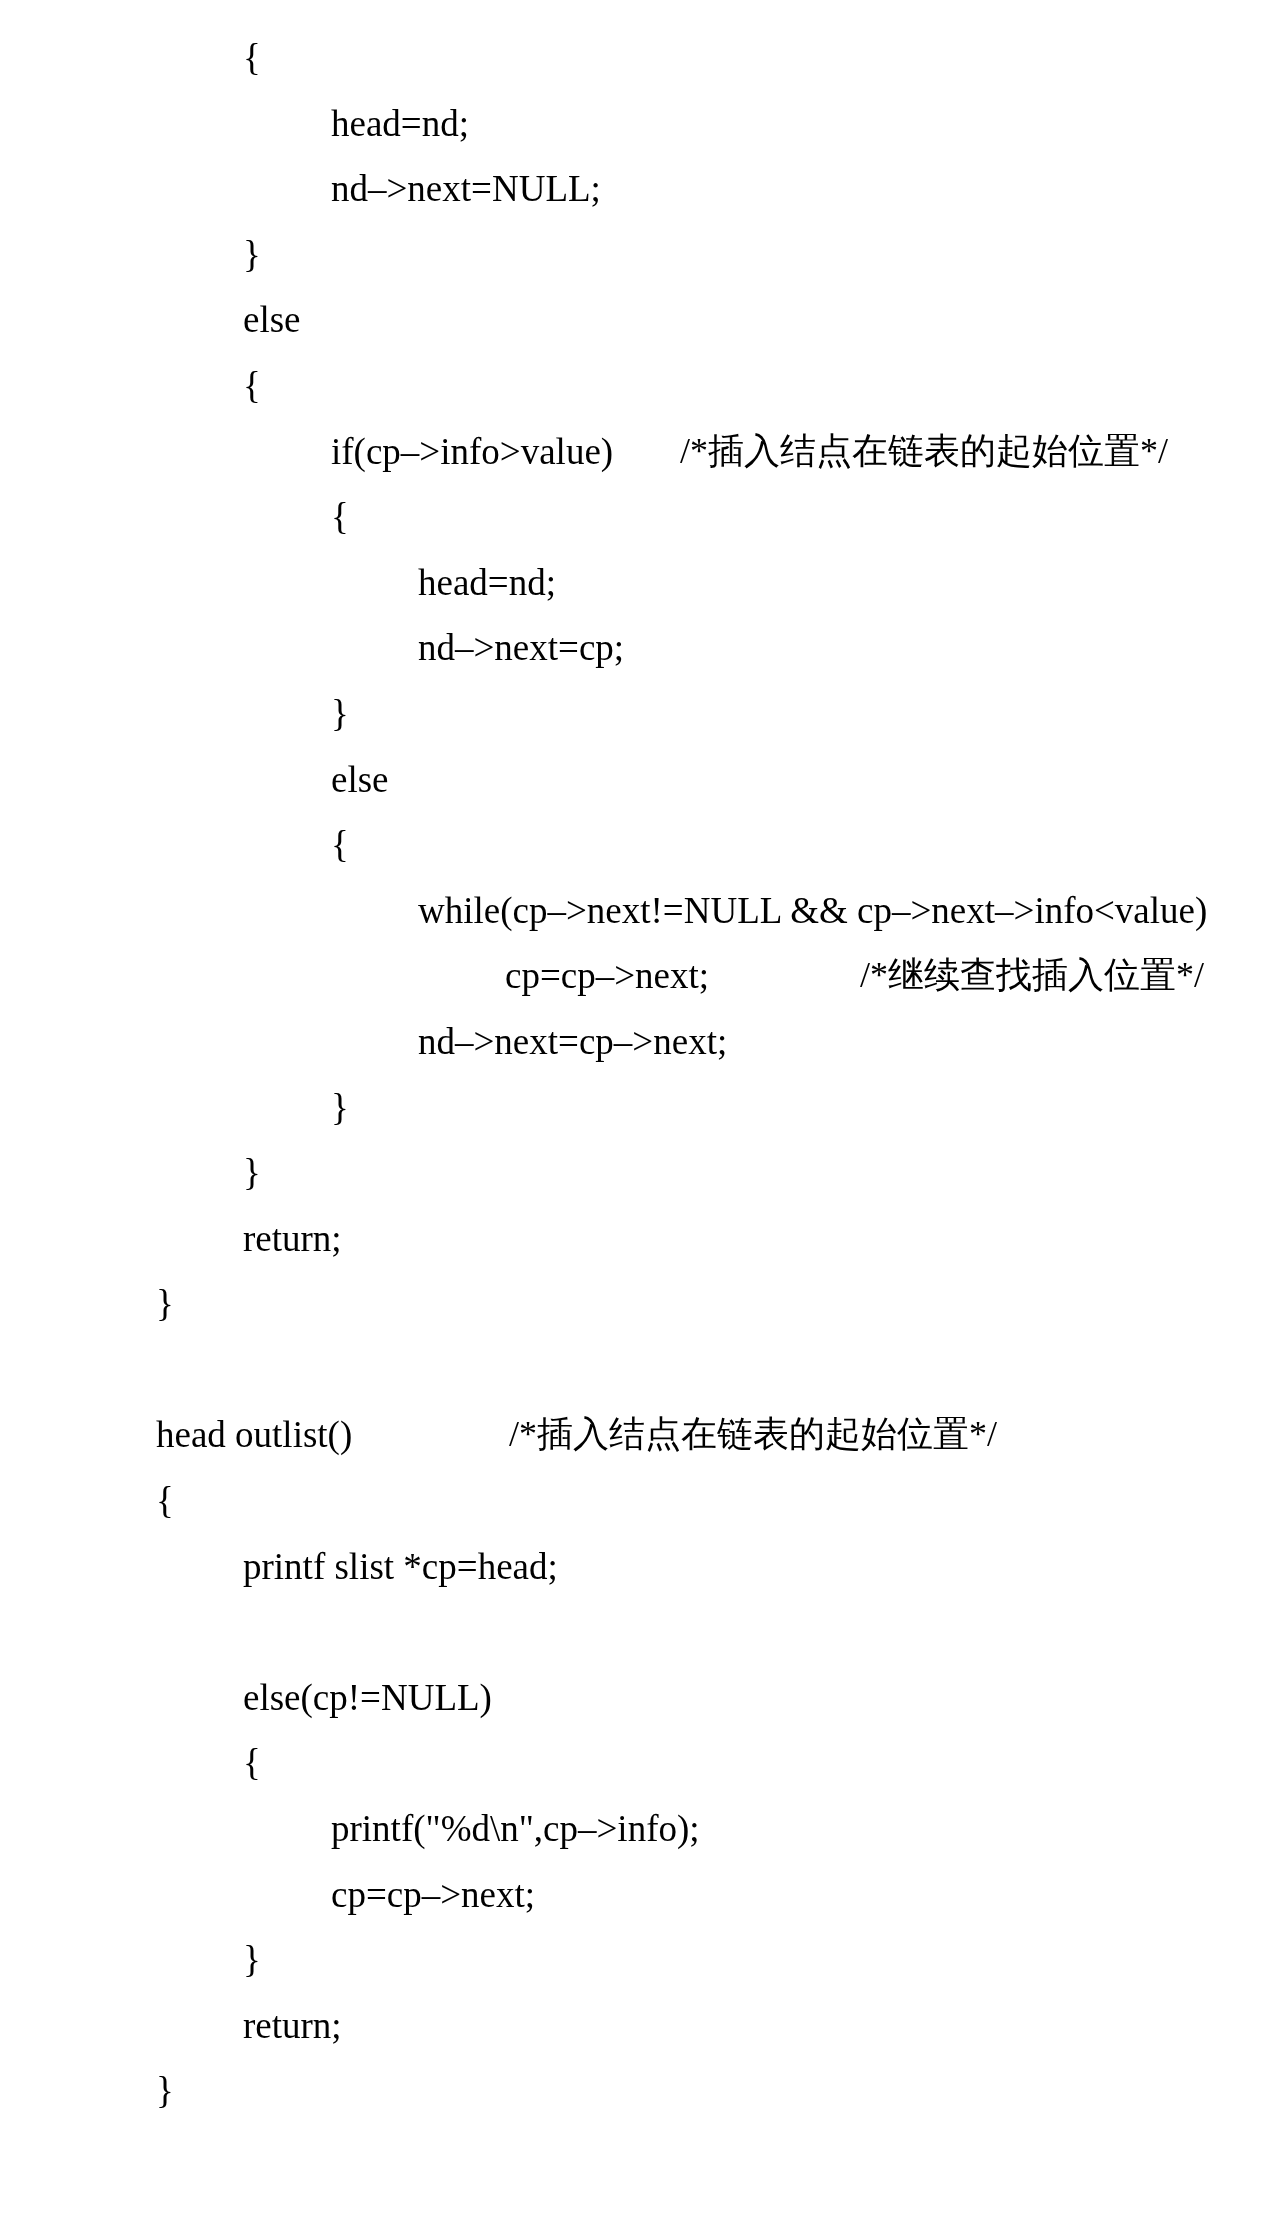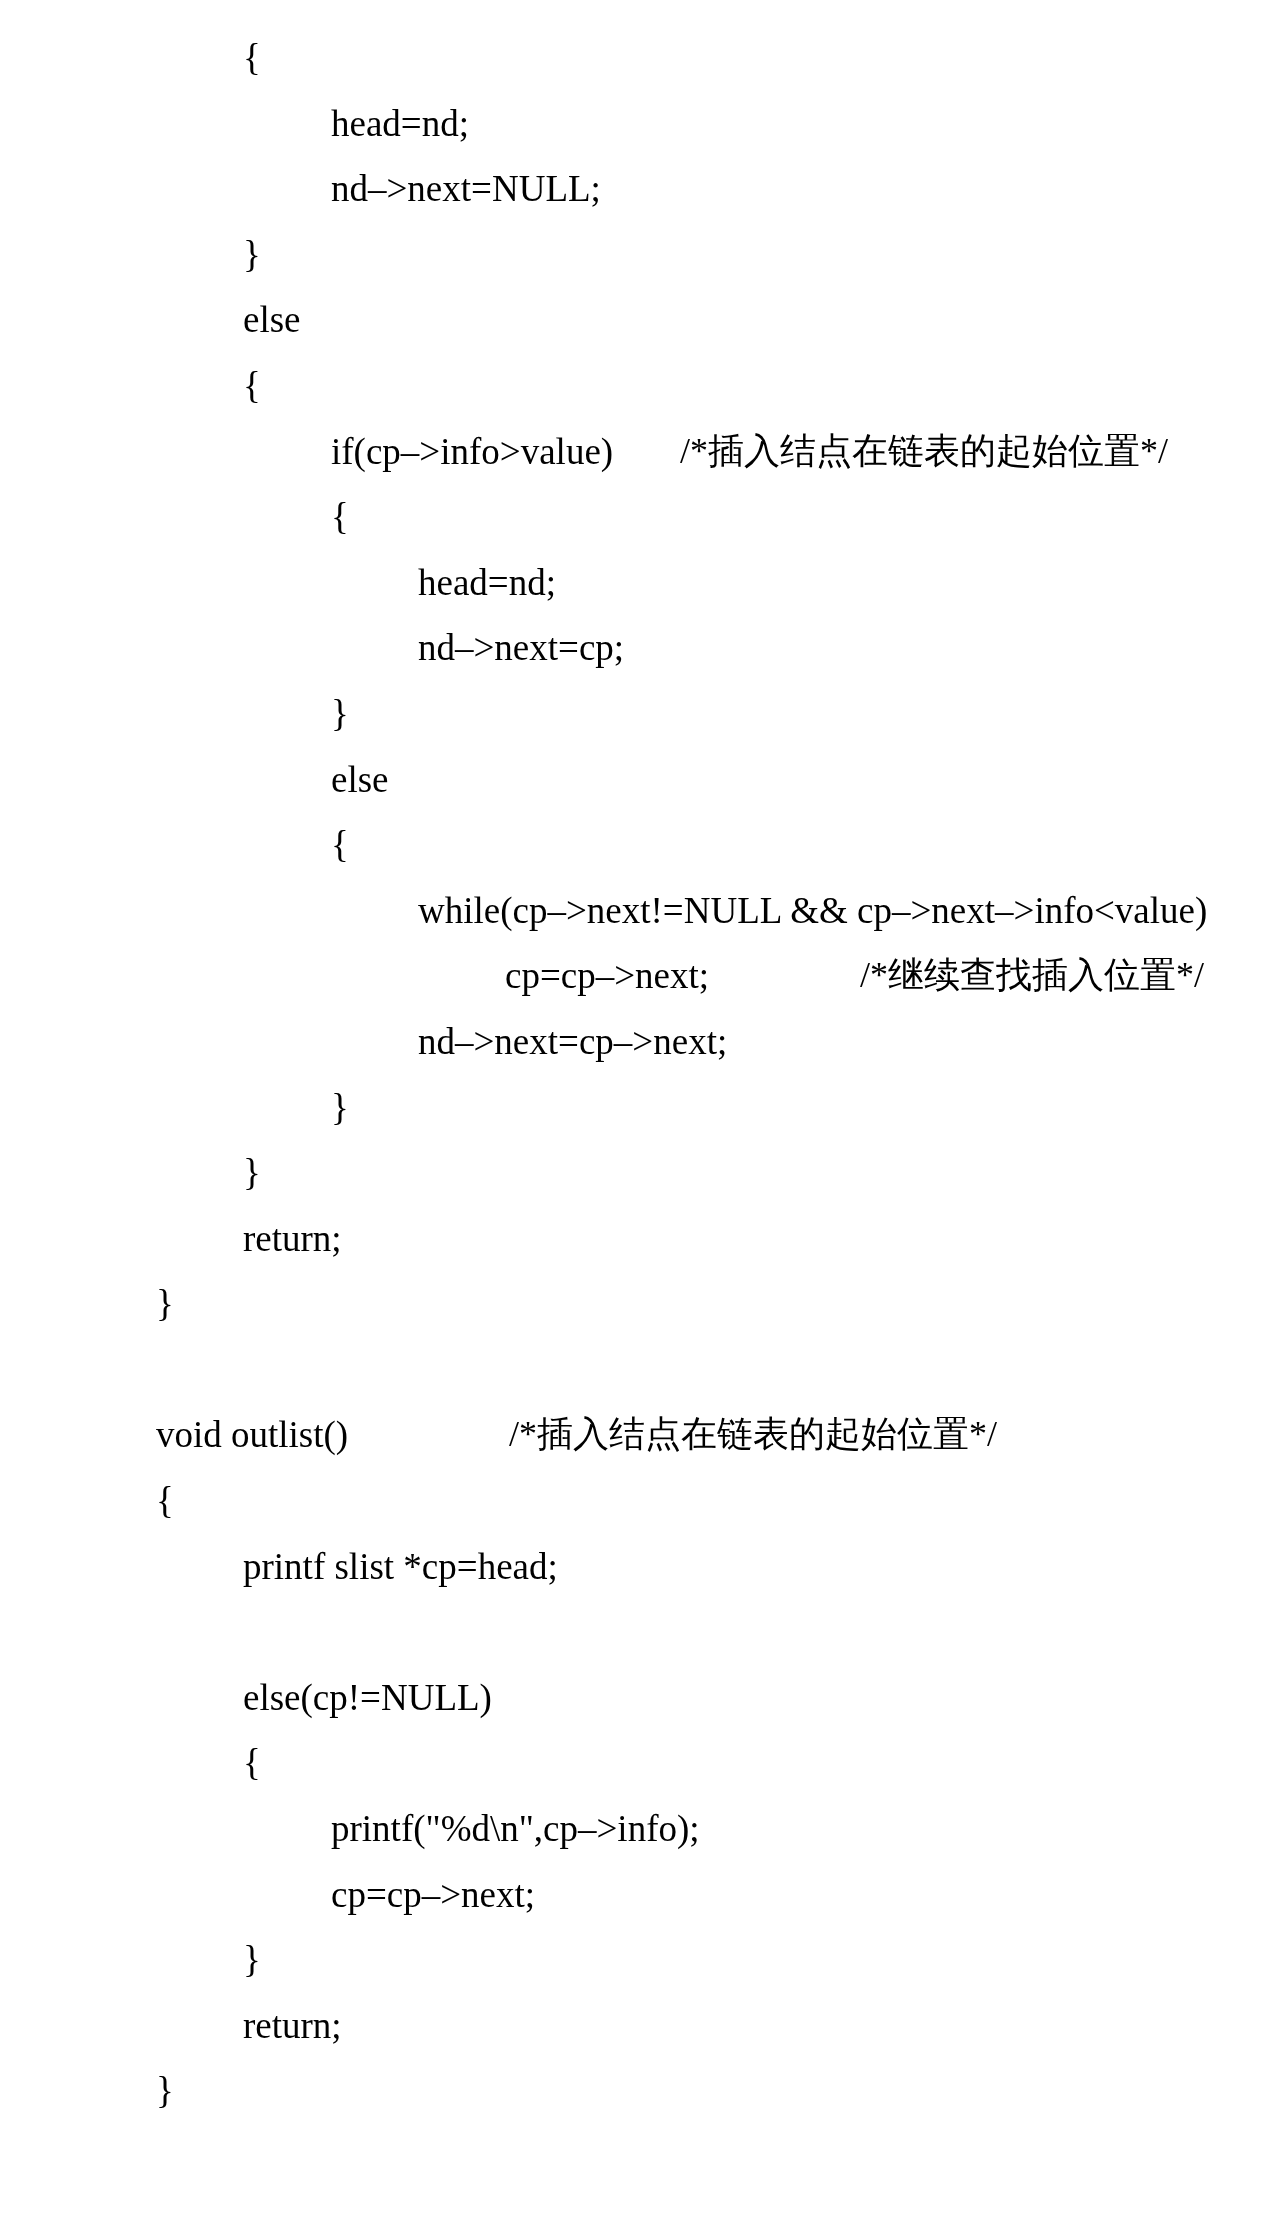--- a/index.html
+++ b/index.html
@@ -68,21 +68,21 @@
     <span class="code i4">cp=cp–&gt;next;</span>
     <span class="comment" style="left:860px">/*继续查找插入位置*/</span>
   </div>
   <div class="line"><span class="code i3">nd–&gt;next=cp–&gt;next;</span></div>
   <div class="line"><span class="code i2">}</span></div>
   <div class="line"><span class="code i1">}</span></div>
   <div class="line"><span class="code i1">return;</span></div>
   <div class="line"><span class="code i0">}</span></div>
   <div class="line"><span class="code i0"></span></div>
   <div class="line">
-    <span class="code i0">void outlist()</span>
+    <span class="code i0">head outlist()</span>
     <span class="comment" style="left:509px">/*插入结点在链表的起始位置*/</span>
   </div>
   <div class="line"><span class="code i0">{</span></div>
   <div class="line"><span class="code i1">printf slist *cp=head;</span></div>
   <div class="line"><span class="code i0"></span></div>
   <div class="line"><span class="code i1">else(cp!=NULL)</span></div>
   <div class="line"><span class="code i1">{</span></div>
   <div class="line"><span class="code i2">printf("%d\n",cp–&gt;info);</span></div>
   <div class="line"><span class="code i2">cp=cp–&gt;next;</span></div>
   <div class="line"><span class="code i1">}</span></div>

